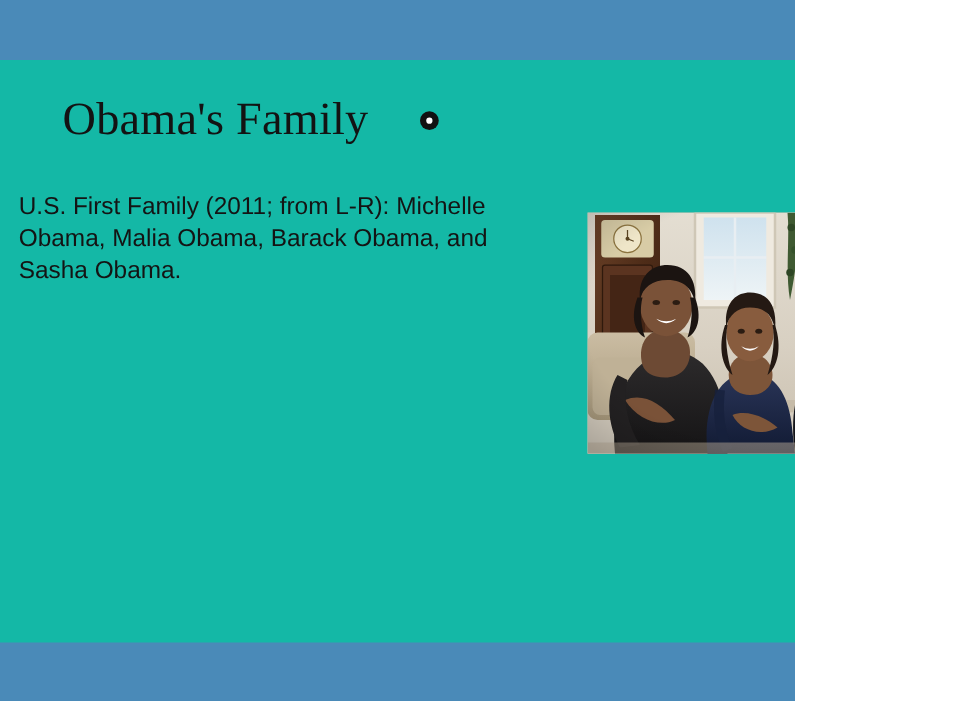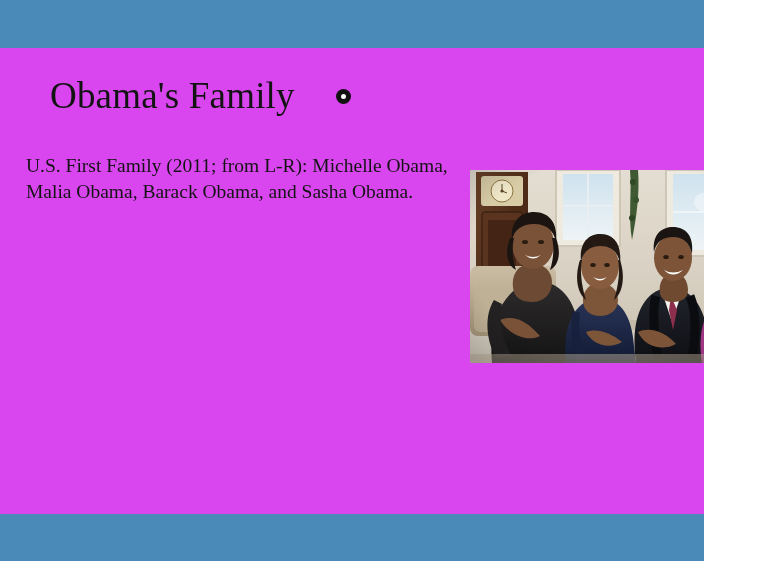--- a/index.html
+++ b/index.html
@@ -12,23 +12,23 @@
     width: 768px;
     height: 561px;
     overflow: hidden;
     font-family: "Liberation Serif", "DejaVu Serif", serif;
     position: relative;
   }
 
   .slide {
     position: absolute;
     left: 0; top: 0;
-    width: 704px;
+    width: 636px;
     height: 561px;
-    background: #d946ef;
+    background: #14b8a6;
     overflow: hidden;
   }
 
   
   .band {
     position: absolute;
     left: 0;
     width: 768px;
     background: #4a8ab8;
   }
@@ -69,24 +69,24 @@
     top: 5px;
     width: 5px;
     height: 5px;
     border-radius: 50%;
     background: #ffffff;
   }
 
   
   .body-text {
     position: absolute;
-    left: 26px;
+    left: 15px;
     top: 153px;
     width: 430px;
-    font-family: Liberation Serif, serif;
+    font-family: Liberation Sans, sans-serif;
     font-size: 19.5px;
     line-height: 25.5px;
     color: #141414;
     text-align: left;
   }
 
   
   .photo-frame {
     position: absolute;
     left: 470px;

